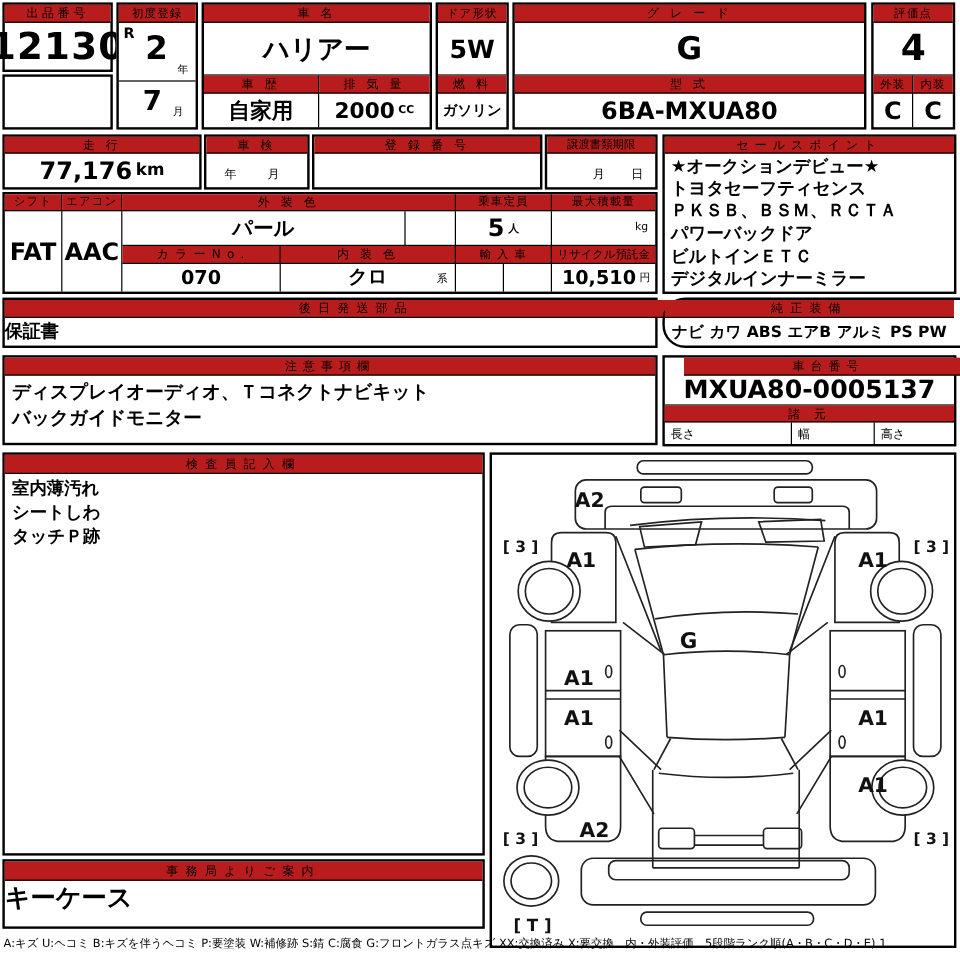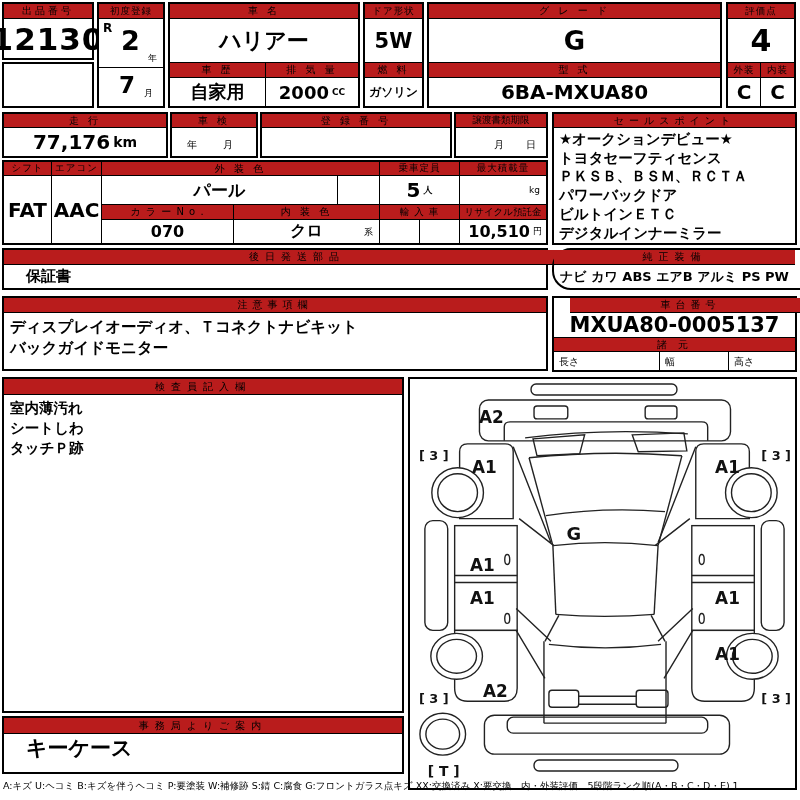--- a/index.html
+++ b/index.html
@@ -8,21 +8,21 @@
   .box{position:absolute;border:2px solid #000;background:#fff;box-sizing:border-box;}
   .abs{position:absolute;box-sizing:border-box;}
   .hd{background:#b91c1c;font-size:10px;letter-spacing:3px;display:flex;align-items:center;
       justify-content:center;white-space:nowrap;overflow:hidden;}
   .hd.bb{border-bottom:1px solid #000;}
   .hd.tight{letter-spacing:1px;font-size:9.5px;}
   .v{display:flex;align-items:center;justify-content:center;font-weight:bold;white-space:nowrap;}
   .br{border-right:1px solid #000;}
   .bb2{border-bottom:1px solid #000;}
   .unit{font-size:9px;font-weight:bold;margin-left:3px;}
-  .leftline{justify-content:flex-start;padding-left:22px;}
+  .leftline{justify-content:flex-start;padding-left:0;}
   .lines div{font-weight:bold;white-space:nowrap;}
   svg text{font-family:"DejaVu Sans","Liberation Sans",sans-serif;font-weight:bold;fill:#111;}
 </style>
 </head>
 <body>
 
 <div id="sheet">
 
   <div class="box" style="left:2px;top:2px;width:92px;height:58px;">
     <div class="hd bb abs" style="left:0;top:0;width:88px;height:15px;">出品番号</div>

